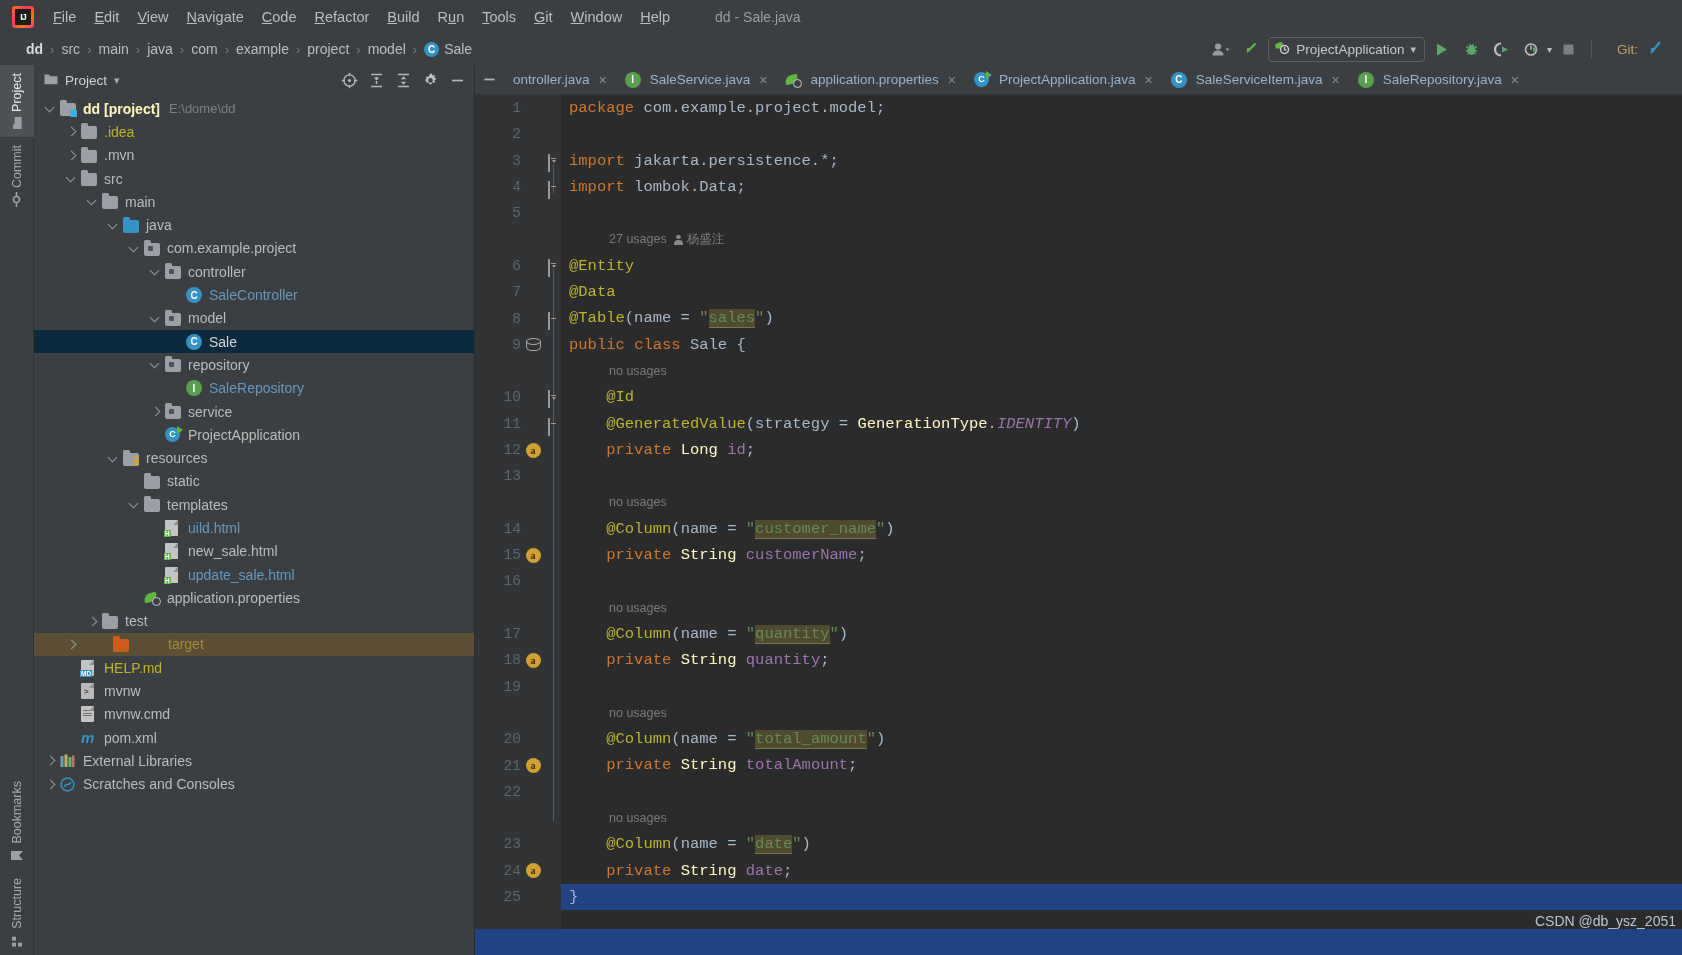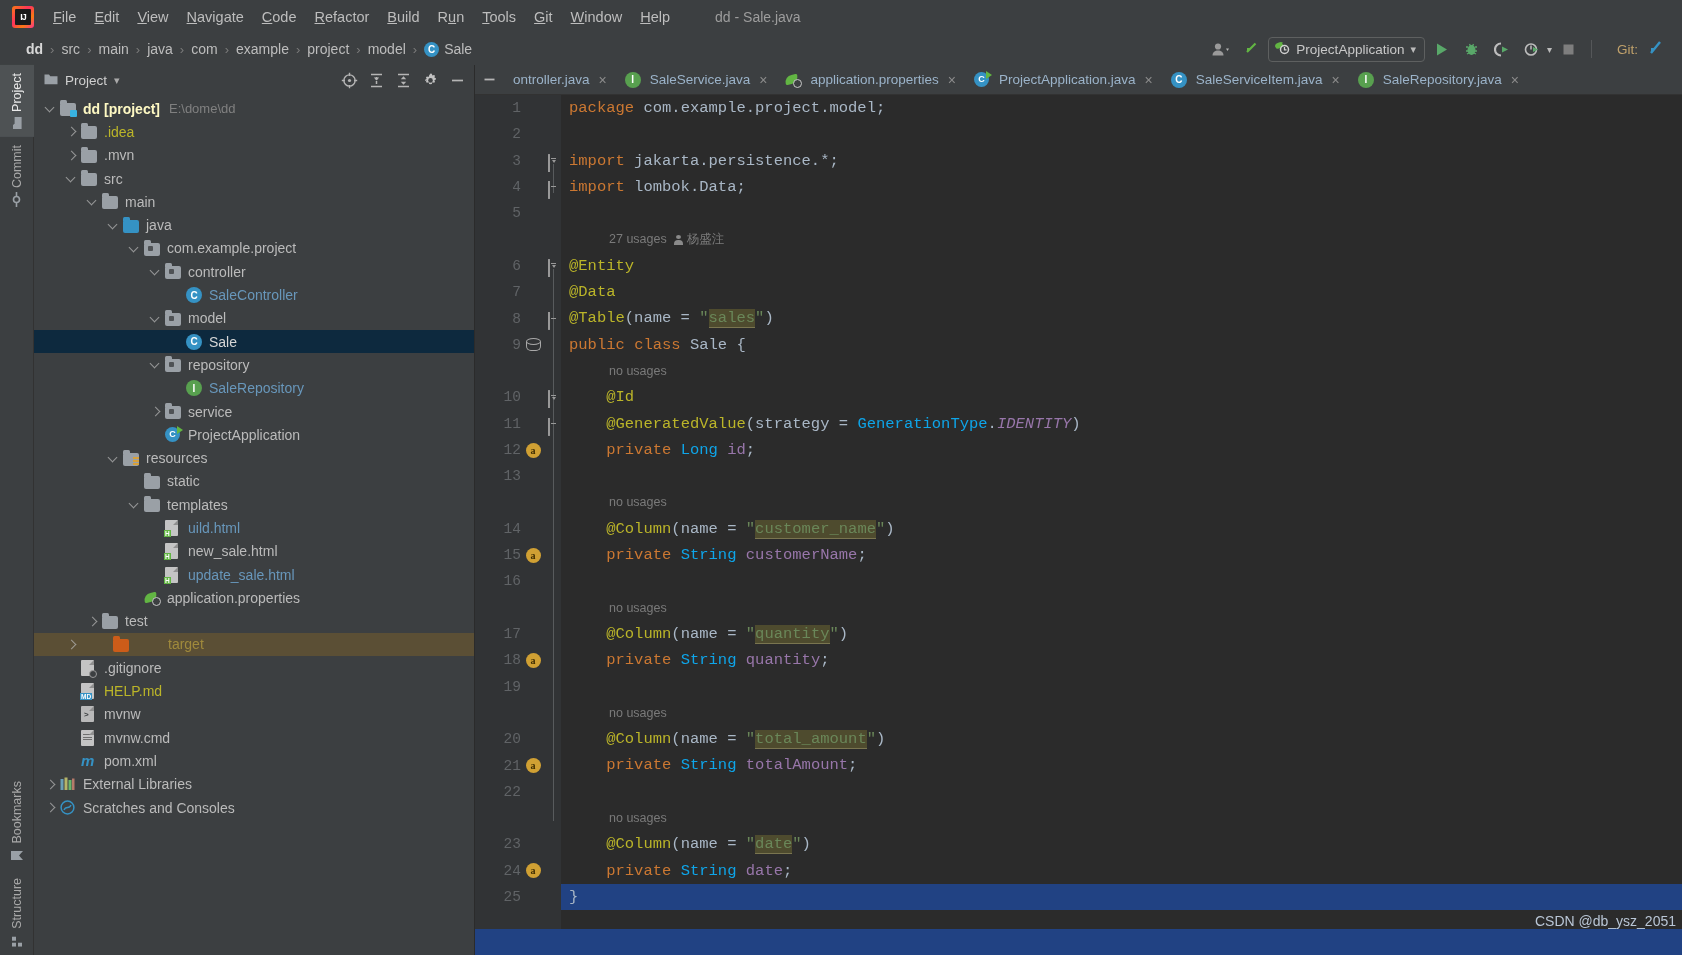--- a/index.html
+++ b/index.html
@@ -222,21 +222,21 @@
   }
   .hint .person { display: inline-flex; align-items: center; gap: 4px; }
   .person-ic { width: 9px; height: 10px; position: relative; display:inline-block; }
   .person-ic::before { content:""; position:absolute; left:2px; top:0; width:5px; height:4px; border-radius:50%; background:#8a8a8a; }
   .person-ic::after { content:""; position:absolute; left:0; top:5px; width:9px; height:5px; border-radius:4px 4px 0 0; background:#8a8a8a; }
 
   .kw { color: #cc7832; }
   .ann { color: #bbb529; }
   .str { color: #6a8759; }
   .fld { color: #9876aa; }
-  .cls2 { color: #0ea5e9; }
+  .cls2 { color: #fef9c3; }
   .stat { color: #9876aa; font-style: italic; }
   .hl-u { background: #4e4b2e; border-bottom: 1px solid #7a7550; }
   .sel-row { background: #214283; }
 
   
   .foldm { position: absolute; left: 3px; width: 11px; height: 11px; }
   .foldm .box {
     width: 11px; height: 11px; border: 1.3px solid #999; position: relative; background: #313335;
   }
   .foldm.start .box { border-radius: 2px 2px 0 0; border-bottom: none; }
@@ -654,29 +654,20 @@
               <div class="fold"></div>
             </span>
             <span class="tlabel">test</span>
           </div>
           <div class="tnode excluded-hover" style="padding-left: 31px; gap: 32px;">
             <span class="arrow"></span>
             <span class="ticon" style="display: flex; align-items: center;">
               <div class="fold orange"></div>
             </span>
             <span class="tlabel olive">target</span>
-          </div>
-          <div class="tnode" style="padding-left: 31px;">
-            <span class="arrow none"></span>
-            <span class="ticon" style="display: flex; align-items: center;">
-              <div class="docicon">
-                <span style="position: absolute; right: -3px; bottom: -2px; width: 8px; height: 8px; border-radius: 50%; border: 1.6px solid rgb(154, 154, 154); background: rgb(60, 63, 65);"></span>
-              </div>
-            </span>
-            <span class="tlabel">.gitignore</span>
           </div>
           <div class="tnode" style="padding-left: 31px;">
             <span class="arrow none"></span>
             <span class="ticon" style="display: flex; align-items: center;">
               <div class="docicon">
                 <span class="tag md">MD</span>
               </div>
             </span>
             <span class="tlabel yellow">HELP.md</span>
           </div>

